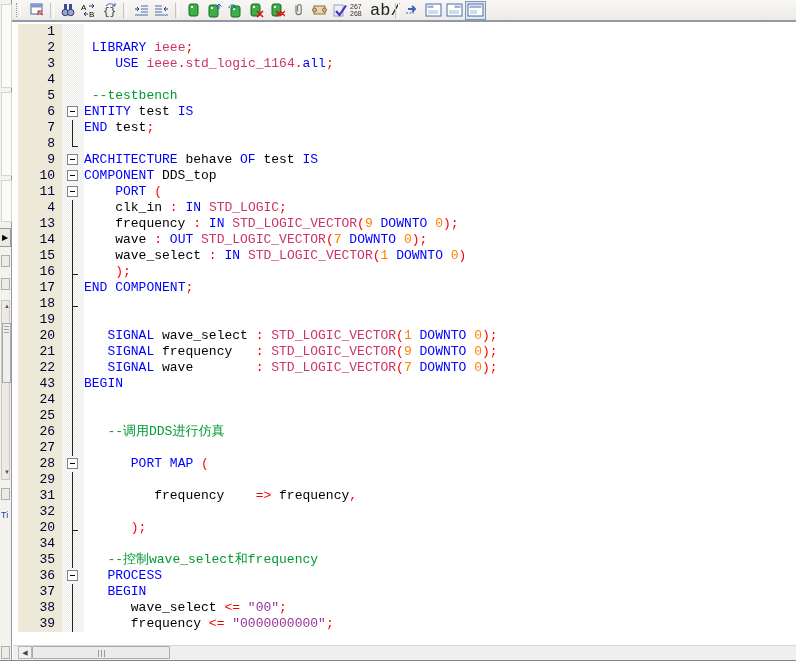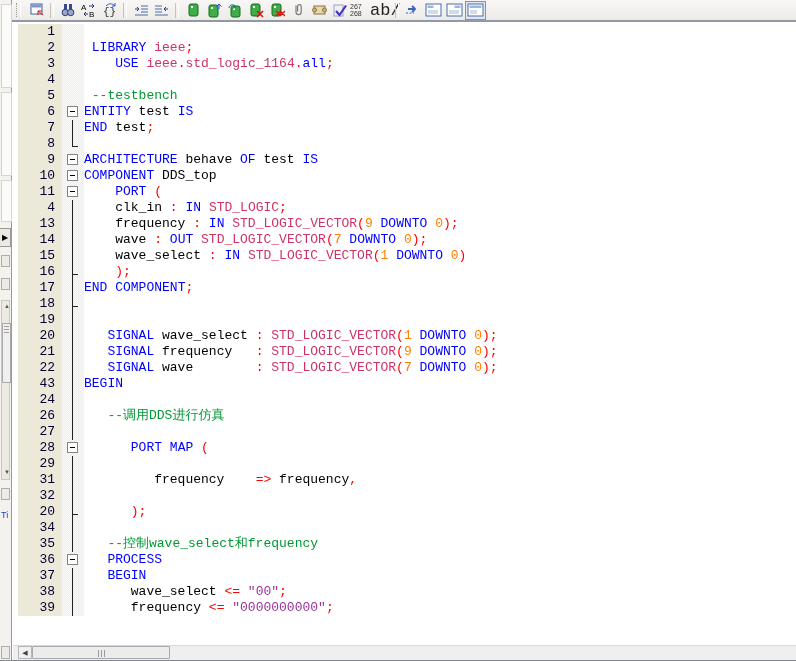--- a/index.html
+++ b/index.html
@@ -348,20 +348,25 @@
         <div class="lnum">43</div>
         <div class="fold f-v"></div>
         <div class="code"><span class="tk-kw">BEGIN</span></div>
       </div>
       <div class="row">
         <div class="lnum">24</div>
         <div class="fold f-v"></div>
         <div class="code"></div>
       </div>
       <div class="row">
+        <div class="lnum">25</div>
+        <div class="fold f-v"></div>
+        <div class="code"></div>
+      </div>
+      <div class="row">
         <div class="lnum">26</div>
         <div class="fold f-v"></div>
         <div class="code"><span class="tk-pl">   </span><span class="tk-com">--调用DDS进行仿真</span></div>
       </div>
       <div class="row">
         <div class="lnum">27</div>
         <div class="fold f-v"></div>
       </div>
       <div class="row">
         <div class="lnum">28</div>

